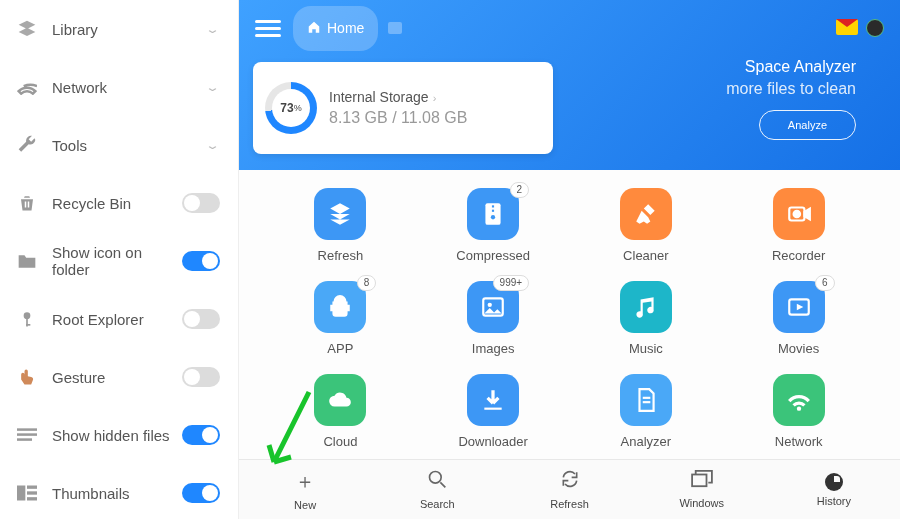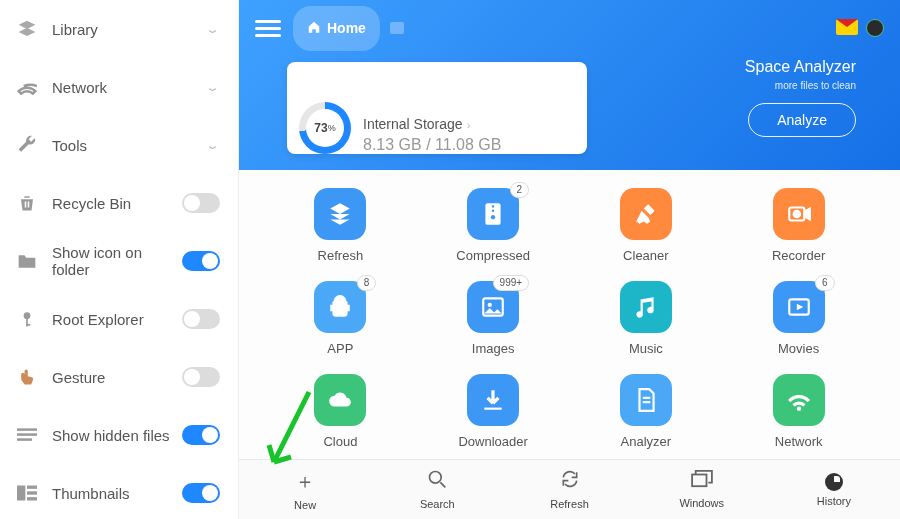--- a/index.html
+++ b/index.html
@@ -18,40 +18,40 @@
   .toggle.on  .knob { right: 2px; }
   .toggle.off { background: #dcdcdc; }
   .toggle.off .knob { left: 2px; }
 
   
   .main { flex: 1; display: flex; flex-direction: column; position: relative; }
   .header { height: 170px; background: linear-gradient(135deg, #3fa1ff 0%, #1570e6 100%); color: #fff; position: relative; padding: 8px 16px 0 16px; }
   .topbar { display: flex; align-items: center; height: 40px; }
   .menu-icon { width: 26px; margin-right: 12px; display: flex; flex-direction: column; gap: 4px; cursor:pointer;}
   .menu-icon span { height: 3px; background: #fff; border-radius: 2px; }
-  .home-pill { display: flex; align-items: center; gap: 6px; background: rgba(255,255,255,0.22); padding: 14px 14px; border-radius: 18px; font-size: 14px; cursor:pointer;font-weight:bold;}
+  .home-pill { display: flex; align-items: center; gap: 6px; background: rgba(255,255,255,0.22); padding: 14px 14px; border-radius: 18px; font-size: 14px; cursor:pointer;}
   .win-dot { width: 14px; height: 12px; background: rgba(255,255,255,0.3); border-radius: 2px; margin-left: 10px; }
   .tray { margin-left: auto; display: flex; gap: 8px; }
   .tray .mail { width: 22px; height: 16px; background: #ffd400; border-radius: 2px; position:relative; }
   .tray .mail::after{content:"";position:absolute;left:0;right:0;top:0;border-left:11px solid transparent;border-right:11px solid transparent;border-top:8px solid #d22;}
   .tray .sq { width: 18px; height: 18px; background: #2a2a2a; border-radius: 50%; border:1px solid #5b8; }
 
-  .storage-card { position: absolute; left: 14px; top: 62px; width: 300px; height: 92px; background: #fff; border-radius: 8px; display: flex; align-items: flex-end; padding: 0 12px; box-shadow: 0 2px 6px rgba(0,0,0,0.1); margin-left: 34px;}
+  .storage-card { position: absolute; left: 14px; top: 62px; width: 300px; height: 92px; background: #fff; border-radius: 8px; display: flex; align-items: center; padding: 0 12px; box-shadow: 0 2px 6px rgba(0,0,0,0.1);}
   .storage-card::after{content:"";position:absolute;left:0;right:0;bottom:-6px;height:10px;background:#89c5ff;border-radius:0 0 8px 8px;z-index:-1;}
   .ring { width: 52px; height: 52px; border-radius: 50%; background: conic-gradient(#1f87ff 0 73%, #e6e6e6 73% 100%); display:flex; align-items:center; justify-content:center; margin-right:12px;}
   .ring .inner{ width:38px;height:38px;border-radius:50%;background:#fff;display:flex;align-items:center;justify-content:center;font-size:12px;color:#444;font-weight:600;}
   .ring .inner small{font-size:9px;font-weight:400;}
   .storage-text .t1{ color:#555; font-size:14px; margin-bottom:4px;}
   .storage-text .t1 .arr{color:#bbb;margin-left:4px;font-size:11px;}
   .storage-text .t2{ color:#999; font-size:16px;}
 
   .analyzer { position: absolute; right: 44px; top: 58px; text-align: right; }
   .analyzer .a1{ font-size:16px; margin-bottom:4px;}
-  .analyzer .a2{ font-size:10px; opacity:0.85; margin-bottom:12px;}
-  .analyzer .btn{ border:1px solid rgba(255,255,255,0.9); border-radius:20px; padding:8px 28px; font-size:14px; cursor:pointer; display:inline-block;}
+  .analyzer .a2{ font-size:16px; opacity:0.85; margin-bottom:12px;}
+  .analyzer .btn{ border:1px solid rgba(255,255,255,0.9); border-radius:20px; padding:8px 28px; font-size:11px; cursor:pointer; display:inline-block;}
 
   
   .grid-wrap { flex:1; overflow:hidden; padding: 18px 30px 0 30px; background:#fdfdfd;}
   .grid { display: grid; grid-template-columns: repeat(4, 1fr); gap: 18px 10px; }
   .tile { display:flex; flex-direction:column; align-items:center; cursor:pointer; position:relative;}
   .tile .box { width: 52px; height: 52px; border-radius: 14px; display:flex; align-items:center; justify-content:center; color:#fff; font-size:26px; position:relative;}
   .tile .cap { margin-top:8px; font-size:13px; color:#555;}
   .badge { position:absolute; top:-6px; right:-10px; background:#fff; border:1px solid #ddd; border-radius:10px; font-size:10px; color:#555; padding:1px 6px; line-height:12px;}
   .c-blue{background:#3d97f5;} .c-teal{background:#1db6c9;} .c-orange{background:#ff8a3d;}
   .c-sky{background:#4aa8f7;} .c-green{background:#3bc47a;}

